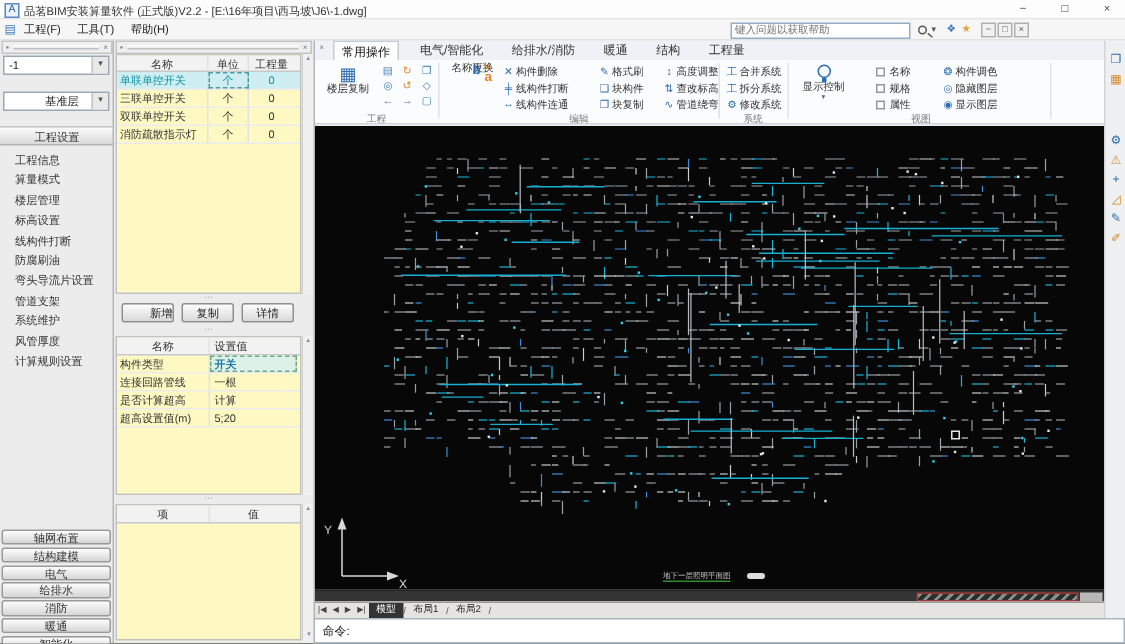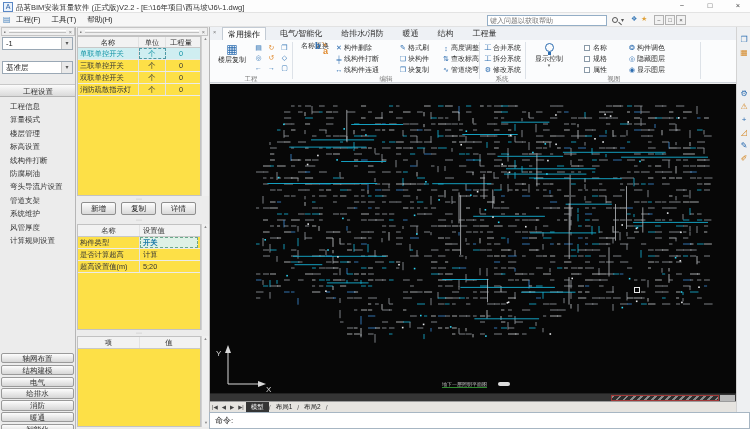--- a/index.html
+++ b/index.html
@@ -25,21 +25,21 @@
 .dropdown{left:2px;width:71px;height:13px;background:#fff;border:1px solid #9aa8b5;display:flex;align-items:center;}
 .dropdown .val{flex:1;padding-left:3px;font-size:7.5px;color:#222;}
 .dropdown .dbtn{width:11px;height:11px;background:#e9e9e9;border-left:1px solid #c4c4c4;text-align:center;line-height:10px;font-size:6px;color:#555;}
 .sechdr{left:0;top:84px;width:76px;height:13px;background:linear-gradient(#fbfbfb,#dadada);border-top:1px solid #c8c8c8;border-bottom:1px solid #b4b4b4;text-align:center;line-height:13px;font-size:7.5px;color:#333;}
 .setlist{left:4px;top:100px;width:76px;}
 .setlist div{height:13.4px;line-height:13.4px;padding-left:6px;font-size:7.5px;color:#333;white-space:nowrap;}
 .navcol{left:1px;top:353px;width:73px;display:flex;flex-direction:column;gap:1.4px;}
 .navbtn{height:10.4px;background:linear-gradient(#fdfdfd,#d6d6d6);border:1px solid #9a9a9a;border-radius:2px;text-align:center;line-height:9.5px;font-size:7.5px;color:#333;}
 
 .vline{width:1px;background:#b6b6b6;}
-.whitebox{background:#fde047;border:1px solid #c2c2c2;}
+.whitebox{background:#fef9c3;border:1px solid #c2c2c2;}
 .thdr{background:#f2f2f2;border-bottom:1px solid #c8c8c8;white-space:nowrap;height:11px;line-height:11px;}
 .trow{height:12px;line-height:12px;border-bottom:1px solid #ebebeb;white-space:nowrap;}
 .c-name{display:inline-block;width:61px;padding-left:2px;border-right:1px solid #e2e2e2;font-size:7.3px;overflow:hidden;vertical-align:top;height:100%;}
 .c-unit{display:inline-block;width:27px;text-align:center;border-right:1px solid #e2e2e2;font-size:7.3px;vertical-align:top;height:100%;}
 .c-qty{display:inline-block;width:30px;text-align:center;font-size:7.3px;vertical-align:top;height:100%;}
 .selrow{background:#cfeef1;}
 .selrow .c-name,.selrow .c-qty{color:#0f93a5;}
 .selrow .c-unit{outline:1px dashed #4d9aa6;outline-offset:-1px;color:#0f93a5;}
 .p-name{display:inline-block;width:62px;padding-left:2px;border-right:1px solid #e2e2e2;font-size:7.3px;vertical-align:top;height:100%;overflow:hidden;}
 .p-val{display:inline-block;width:58px;padding-left:3px;font-size:7.3px;vertical-align:top;height:100%;}
@@ -129,21 +129,21 @@
   <span class="tiny-g">▪</span>
   <span class="grip"></span>
   <span class="tiny-g">×</span>
 </div>
 <div class="abs tiny-g" style="left:211px;top:28px;width:7px;height:8px;text-align:center;">×</div>
 
 <div class="abs dropdown" style="top:37px;">
   <span class="val">-1</span>
   <span class="dbtn">▾</span>
 </div>
-<div class="abs dropdown" style="top:61px;">
+<div class="abs dropdown" style="top:61px;padding-left:24px;">
   <span class="val">基准层</span>
   <span class="dbtn">▾</span>
 </div>
 <div class="abs sechdr">工程设置</div>
 <div class="abs setlist">
   <div>工程信息</div>
   <div>算量模式</div>
   <div>楼层管理</div>
   <div>标高设置</div>
   <div>线构件打断</div>
@@ -179,31 +179,34 @@
     <span class="c-name">双联单控开关</span><span class="c-unit">个</span><span class="c-qty">0</span>
   </div>
   <div class="trow">
     <span class="c-name">消防疏散指示灯</span><span class="c-unit">个</span><span class="c-qty">0</span>
   </div>
 </div>
 <div class="abs sbar" style="left:201px;top:36px;height:160px;">
   <span>▲</span>
 </div>
 <div class="abs dots" style="left:77px;top:197px;width:124px;">⋯</div>
-<div class="abs btn3d" style="left:81px;top:202px;width:35px;">新增</div>
+<div class="abs btn3d" style="left:81px;top:202px;width:35px;text-align:right;">新增</div>
 <div class="abs btn3d" style="left:121px;top:202px;width:35px;">复制</div>
 <div class="abs btn3d" style="left:161px;top:202px;width:35px;">详情</div>
 <div class="abs dots" style="left:77px;top:218px;width:124px;">⋯</div>
 
 <div class="abs whitebox" style="left:77px;top:224px;width:124px;height:106px;">
   <div class="thdr" style="height:12px;line-height:12px;">
     <span class="p-name" style="text-align:center;padding-left:0;">名称</span><span class="p-val">设置值</span>
   </div>
   <div class="trow">
     <span class="p-name">构件类型</span><span class="p-val editcell">开关</span>
+  </div>
+  <div class="trow">
+    <span class="p-name">连接回路管线</span><span class="p-val">一根</span>
   </div>
   <div class="trow">
     <span class="p-name">是否计算超高</span><span class="p-val">计算</span>
   </div>
   <div class="trow">
     <span class="p-name">超高设置值(m)</span><span class="p-val">5;20</span>
   </div>
 </div>
 <div class="abs sbar" style="left:201px;top:224px;height:106px;">
   <span>▲</span>

